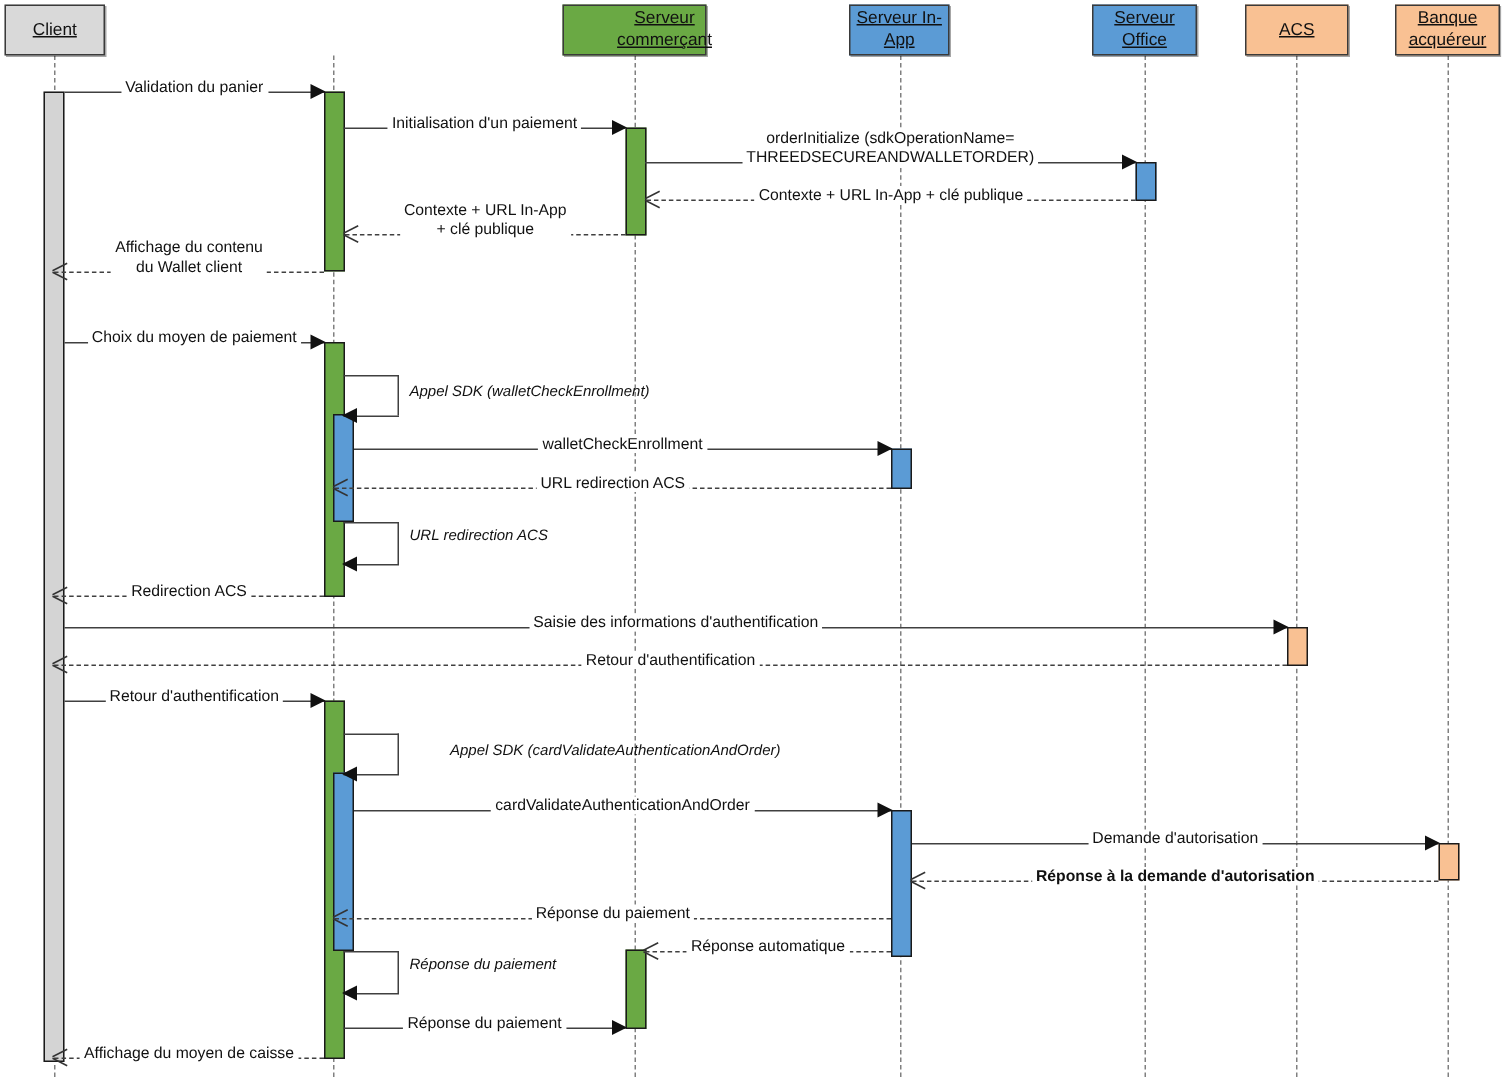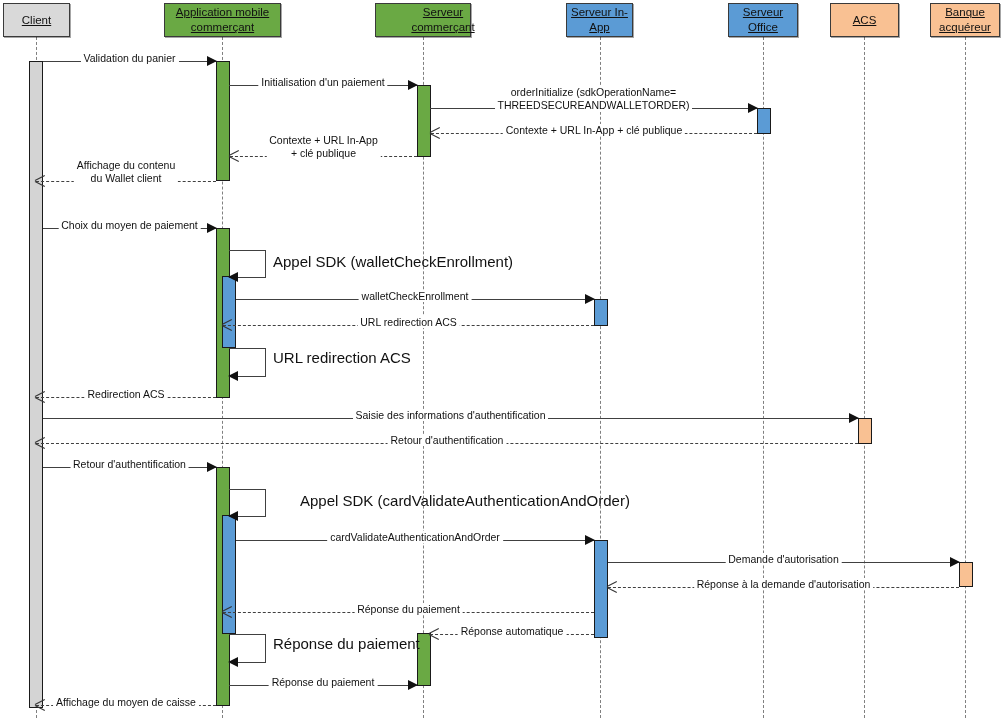--- a/index.html
+++ b/index.html
@@ -59,38 +59,35 @@
     line-height:12px;
   }
   .mlabel.two{top:-22px;line-height:13px;text-align:center;}
 
   
   .self{position:absolute;}
   .self .seg-top,.self .seg-bottom{position:absolute;left:0;height:0;border-top:1px solid #404040;}
   .self .seg-right{position:absolute;right:0;top:0;width:0;border-left:1px solid #404040;}
   .self .sah{position:absolute;left:-1px;width:0;height:0;
     border-top:5px solid transparent;border-bottom:5px solid transparent;border-right:10px solid #111;}
-  .self .slabel{position:absolute;font-size:15px;color:#111;white-space:nowrap;line-height:12px;}
+  .self .slabel{position:absolute;font-size:10px;color:#111;white-space:nowrap;line-height:12px;font-style:italic;}
 </style>
 </head>
 <body>
 
 <div id="canvas">
     <div class="lifeline" style="left: 36px; top: 37px; height: 681px;"></div>
     <div class="lifeline" style="left: 222px; top: 37px; height: 681px;"></div>
     <div class="lifeline" style="left: 423px; top: 37px; height: 681px;"></div>
     <div class="lifeline" style="left: 600px; top: 37px; height: 681px;"></div>
     <div class="lifeline" style="left: 763px; top: 37px; height: 681px;"></div>
     <div class="lifeline" style="left: 864px; top: 37px; height: 681px;"></div>
     <div class="lifeline" style="left: 965px; top: 37px; height: 681px;"></div>
     <div class="actor a-grey" style="left: 3px; top: 3px; width: 67px; height: 34px;">
       <span class="txt">Client</span>
-    </div>
-    <div class="actor a-green" style="left: 164px; top: 3px; width: 117px; height: 34px;">
-      <span class="txt">Application mobile commerçant</span>
     </div>
     <div class="actor a-green" style="left: 375px; top: 3px; width: 96px; height: 34px; padding-left: 40px;">
       <span class="txt">Serveur commerçant</span>
     </div>
     <div class="actor a-blue" style="left: 566px; top: 3px; width: 67px; height: 34px;">
       <span class="txt">Serveur In-App</span>
     </div>
     <div class="actor a-blue" style="left: 728px; top: 3px; width: 70px; height: 34px;">
       <span class="txt">Serveur Office</span>
     </div>
@@ -193,21 +190,21 @@
       <div class="mlabel" style="left: 50%; transform: translateX(-50%);">cardValidateAuthenticationAndOrder</div>
     </div>
     <div class="msg solid" style="left: 608px; top: 562px; width: 351px;">
       <div class="line"></div>
       <div class="arrowhead ah-right"></div>
       <div class="mlabel" style="left: 50%; transform: translateX(-50%);">Demande d'autorisation</div>
     </div>
     <div class="msg dashed" style="left: 608px; top: 587px; width: 351px;">
       <div class="line"></div>
       <div class="ahv ahv-left"></div>
-      <div class="mlabel" style="left: 50%; transform: translateX(-50%);">Réponse à la demande d'autorisation</div>
+      <div class="mlabel" style="left: 50%; transform: translateX(-50%); font-weight: bold;">Réponse à la demande d'autorisation</div>
     </div>
     <div class="msg dashed" style="left: 223px; top: 612px; width: 371px;">
       <div class="line"></div>
       <div class="ahv ahv-left"></div>
       <div class="mlabel" style="left: 50%; transform: translateX(-50%);">Réponse du paiement</div>
     </div>
     <div class="msg dashed" style="left: 430px; top: 634px; width: 164px;">
       <div class="line"></div>
       <div class="ahv ahv-left"></div>
       <div class="mlabel" style="left: 50%; transform: translateX(-50%);">Réponse automatique</div>

